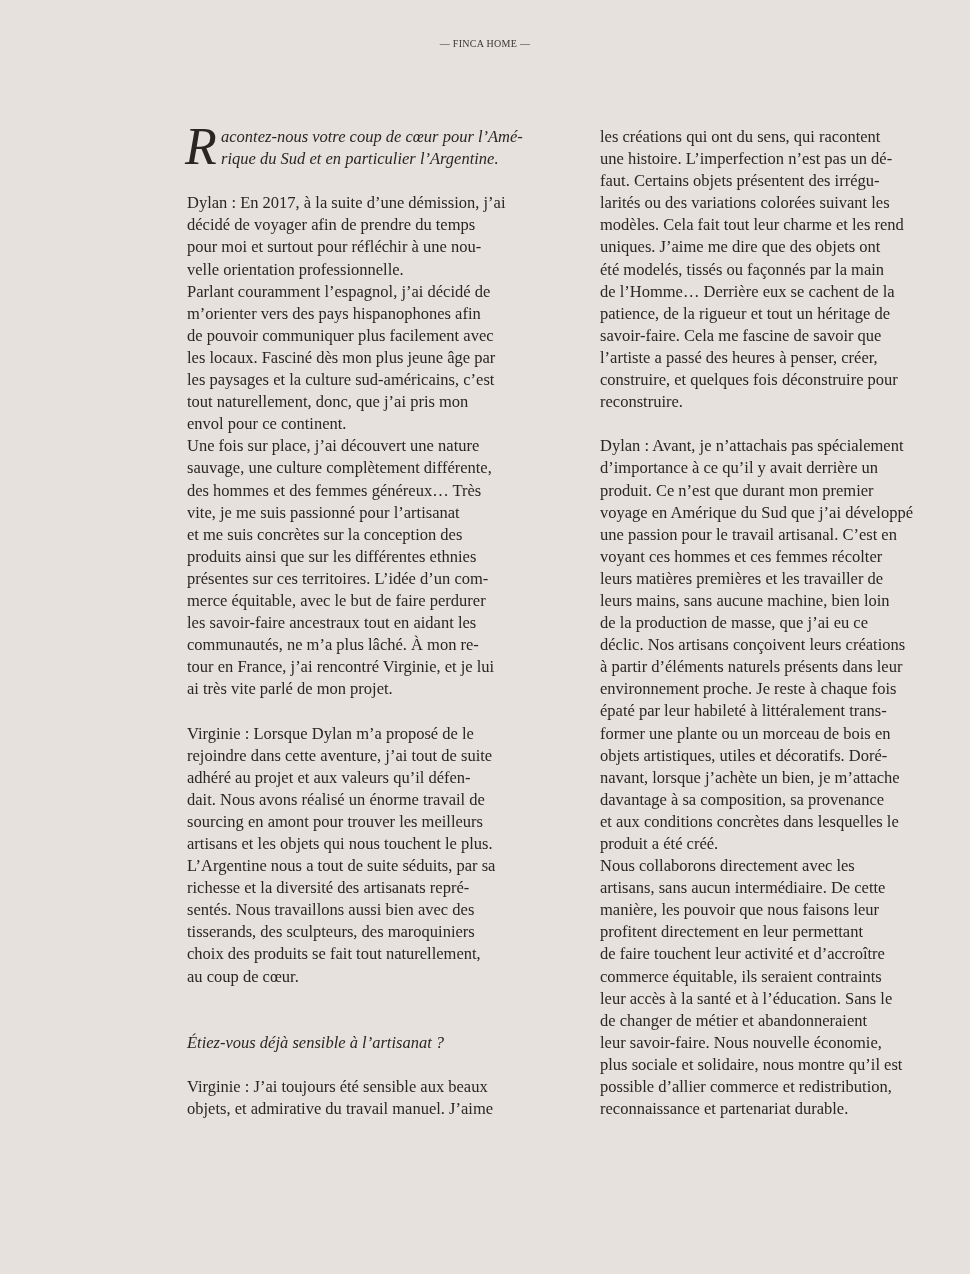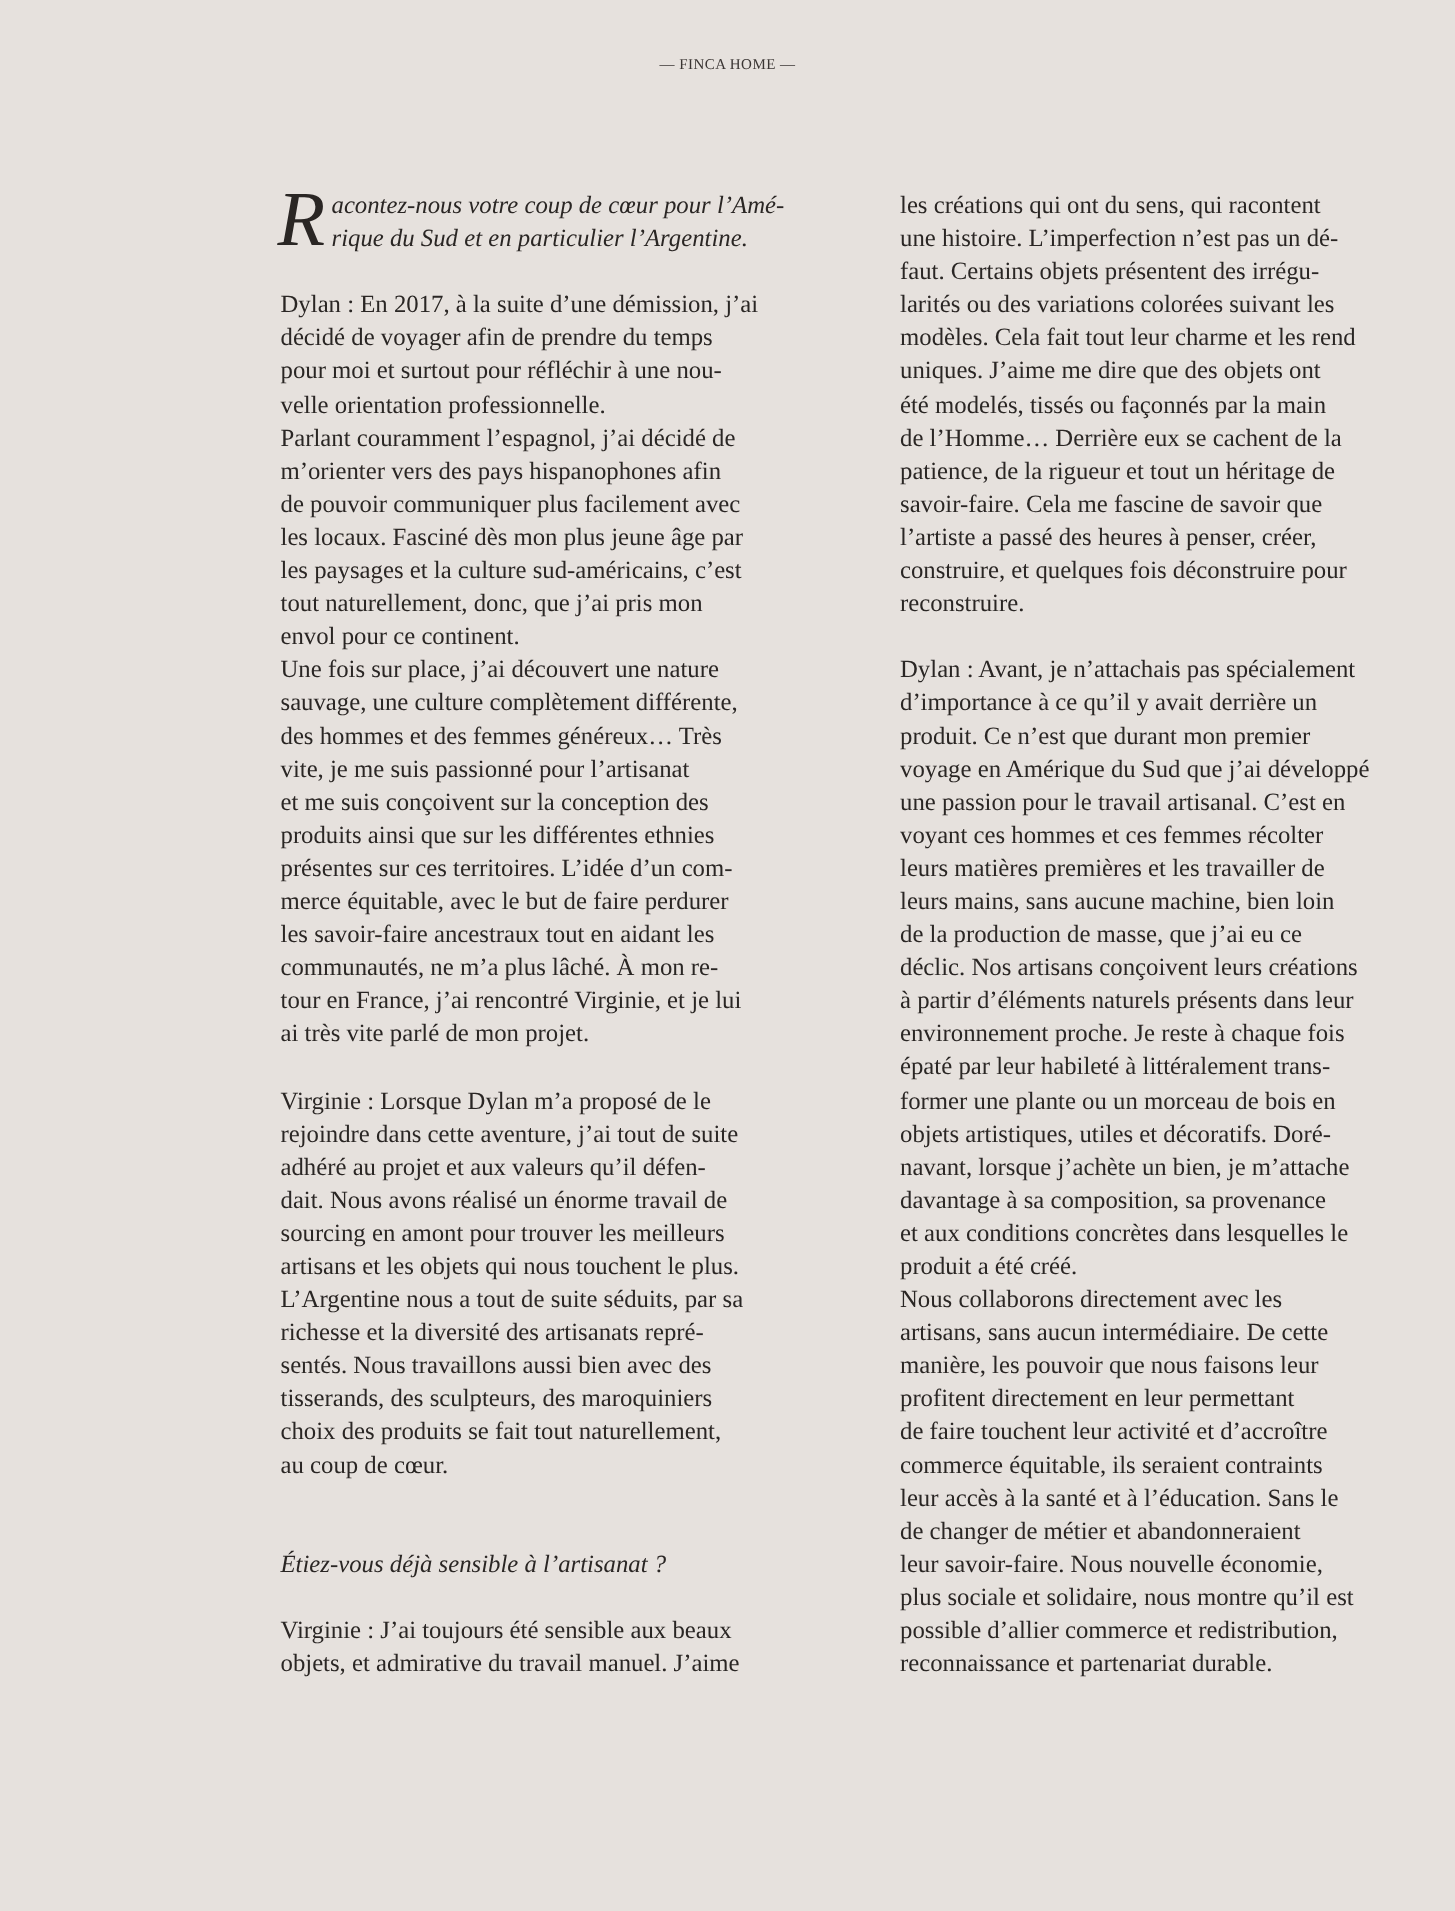--- a/index.html
+++ b/index.html
@@ -51,21 +51,21 @@
       <span class="line">m’orienter vers des pays hispanophones afin</span>
       <span class="line">de pouvoir communiquer plus facilement avec</span>
       <span class="line">les locaux. Fasciné dès mon plus jeune âge par</span>
       <span class="line">les paysages et la culture sud-américains, c’est</span>
       <span class="line">tout naturellement, donc, que j’ai pris mon</span>
       <span class="line">envol pour ce continent.</span>
       <span class="line">Une fois sur place, j’ai découvert une nature</span>
       <span class="line">sauvage, une culture complètement différente,</span>
       <span class="line">des hommes et des femmes généreux… Très</span>
       <span class="line">vite, je me suis passionné pour l’artisanat</span>
-      <span class="line">et me suis conçoivent sur la conception des</span>
+      <span class="line">et me suis concrètes sur la conception des</span>
       <span class="line">produits ainsi que sur les différentes ethnies</span>
       <span class="line">présentes sur ces territoires. L’idée d’un com-</span>
       <span class="line">merce équitable, avec le but de faire perdurer</span>
       <span class="line">les savoir-faire ancestraux tout en aidant les</span>
       <span class="line">communautés, ne m’a plus lâché. À mon re-</span>
       <span class="line">tour en France, j’ai rencontré Virginie, et je lui</span>
       <span class="line">ai très vite parlé de mon projet.</span>
     </div>
   <span class="gap"></span>
   <div>

